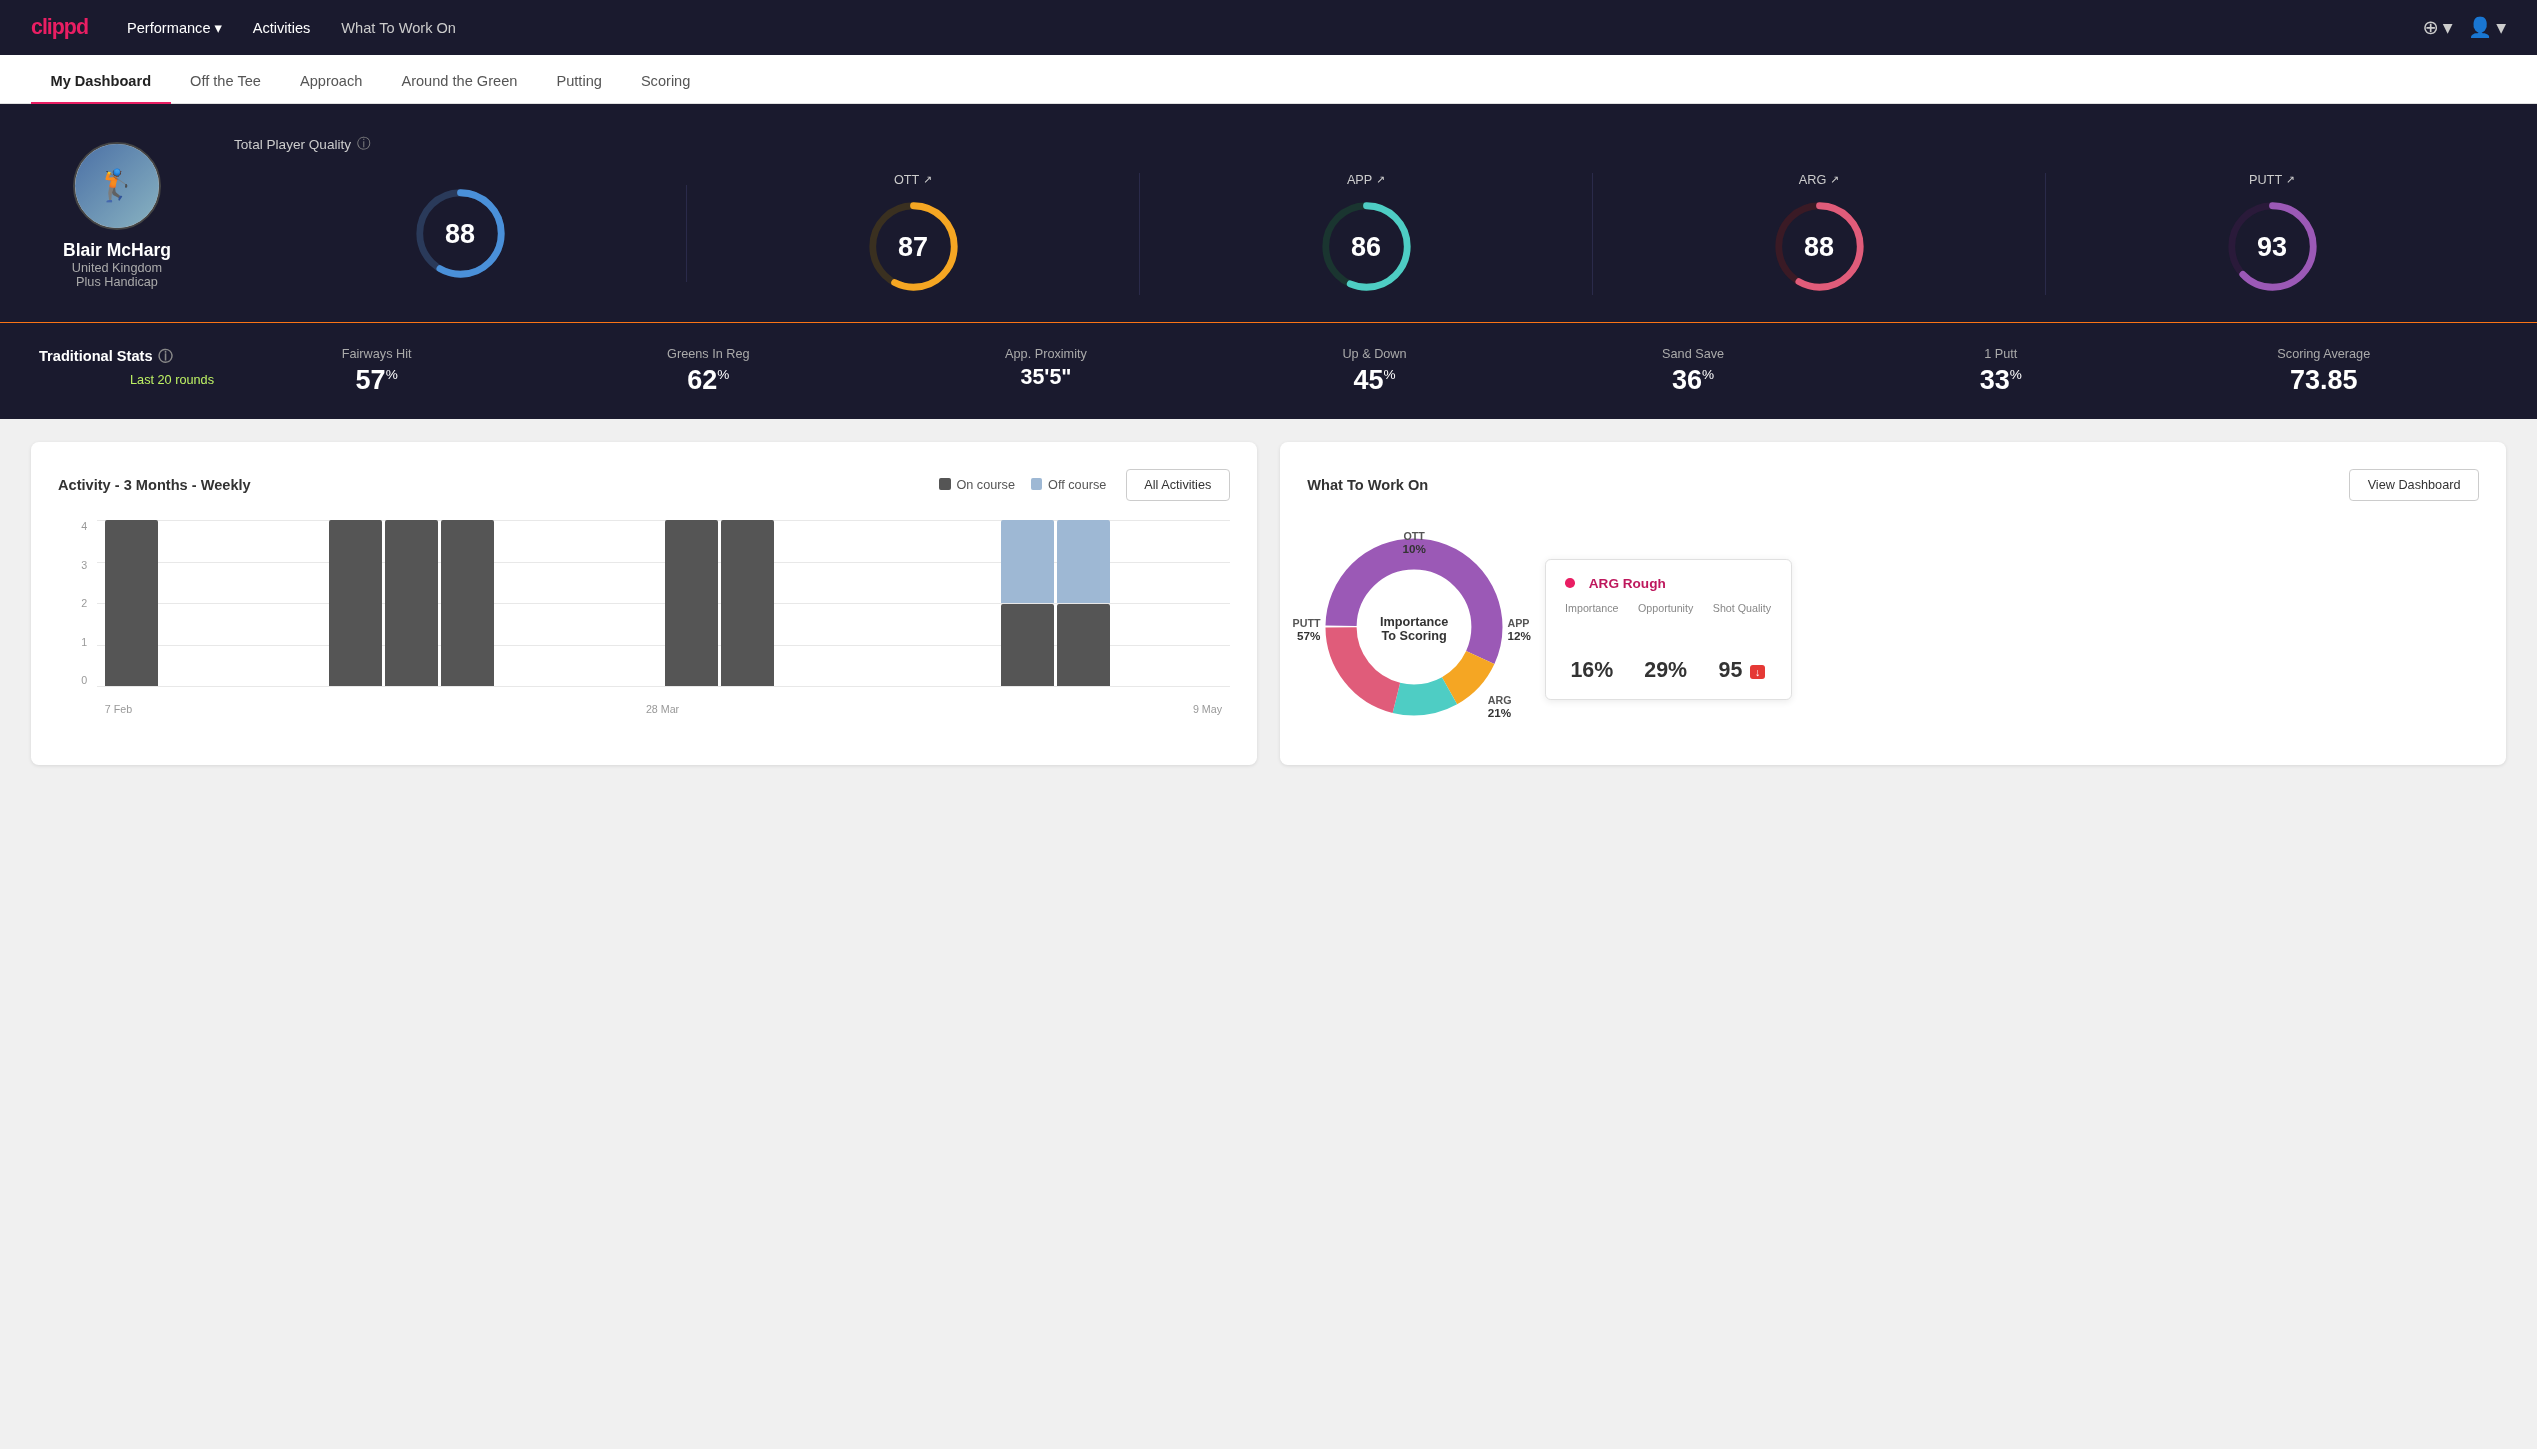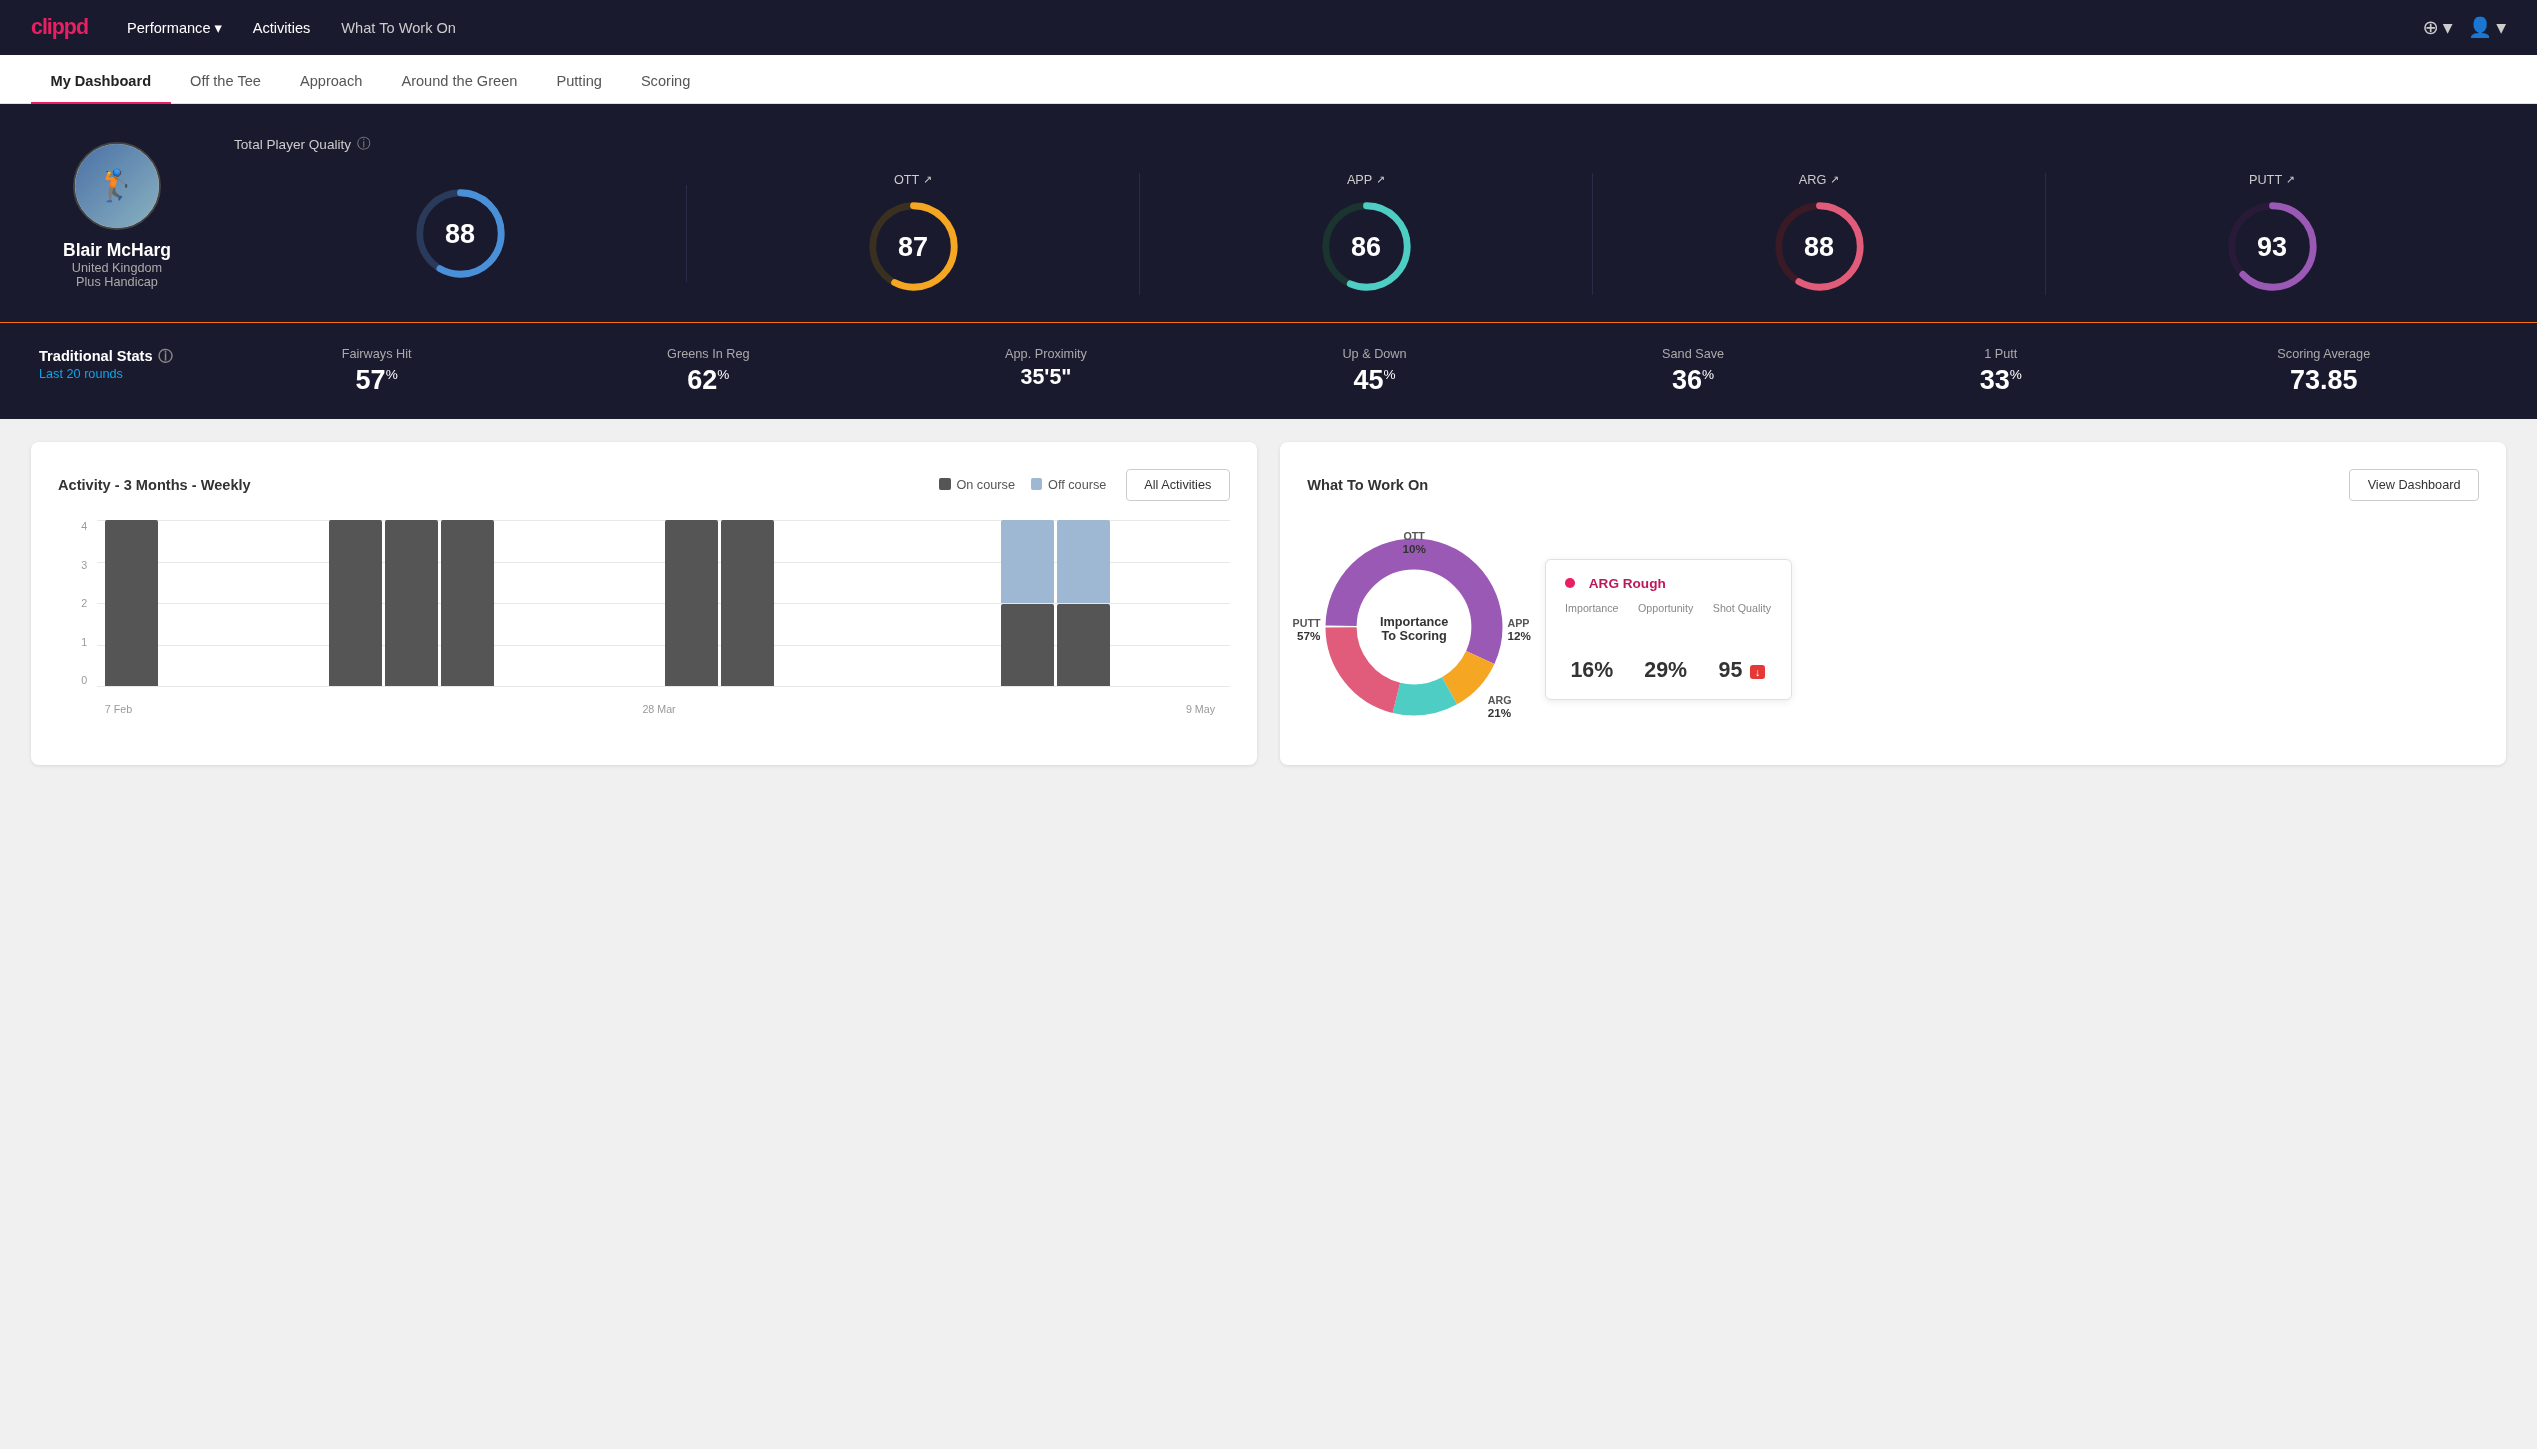--- a/index.html
+++ b/index.html
@@ -72,21 +72,21 @@
     .stats-bar {
       background: #1a1a2e;
       border-top: 1px solid #f97316;
       padding: 23.4px 39px;
       display: flex;
       align-items: flex-start;
       gap: 0;
     }
     .stat-label-section { min-width: 175px; }
     .stat-label-title { color: #fff; font-weight: 700; font-size: 14.6px; display: flex; align-items: center; gap: 5.8px; }
-    .stat-label-sub { color: #0ea5e9; font-size: 12.7px; margin-top: 1px; }
+    .stat-label-sub { color: #bef264; font-size: 12.7px; margin-top: 7px; text-align: right; }
     .stats-items { display: flex; flex: 1; justify-content: space-around; }
     .stat-item { text-align: center; }
     .stat-name { color: #aaa; font-size: 12.7px; margin-bottom: 3.9px; }
     .stat-value { color: #fff; font-size: 27px; font-weight: 700; }
     .stat-value sup { font-size: 13.6px; font-weight: 400; }
 
     
     .bottom-section {
       display: grid;
       grid-template-columns: 1fr 1fr;
@@ -122,21 +122,21 @@
     
     .chart-area { position: relative; height: 195px; margin-top: 7.8px; }
     .chart-grid { position: absolute; top: 0; left: 39px; right: 0; bottom: 29px; }
     .chart-grid-line { position: absolute; left: 0; right: 0; border-top: 1px solid #e8e8e8; }
     .chart-bars { position: absolute; top: 0; left: 39px; right: 0; bottom: 29px; display: flex; align-items: flex-end; gap: 2.9px; padding: 0 7.8px; }
     .bar { flex: 1; border-radius: 1.9px 1.9px 0 0; }
     .bar.on-course { background: #555; }
     .bar.off-course { background: #9eb8d4; }
     .chart-ylabels { position: absolute; left: 0; top: 0; bottom: 29px; width: 35px; display: flex; flex-direction: column; justify-content: space-between; align-items: flex-end; padding-right: 5.8px; }
     .chart-ylabel { font-size: 10.7px; color: #999; }
-    .chart-xlabels { position: absolute; bottom: 0; left: 39px; right: 7px; display: flex; justify-content: space-between; padding: 0 7.8px; }
+    .chart-xlabels { position: absolute; bottom: 0; left: 39px; right: 0; display: flex; justify-content: space-between; padding: 0 7.8px; }
     .chart-xlabel { font-size: 10.7px; color: #999; }
     .donut-center-text { position: absolute; top: 50%; left: 50%; transform: translate(-50%, -50%); text-align: center; }
     .donut-center-text .line1 { font-size: 12.7px; font-weight: 600; color: #333; }
     .donut-center-text .line2 { font-size: 12.7px; font-weight: 600; color: #333; }
 
     .info-card {
       background: #fff;
       border: 1px solid #e0e0e0;
       border-radius: 5.8px;
       padding: 15.6px 19.5px;

